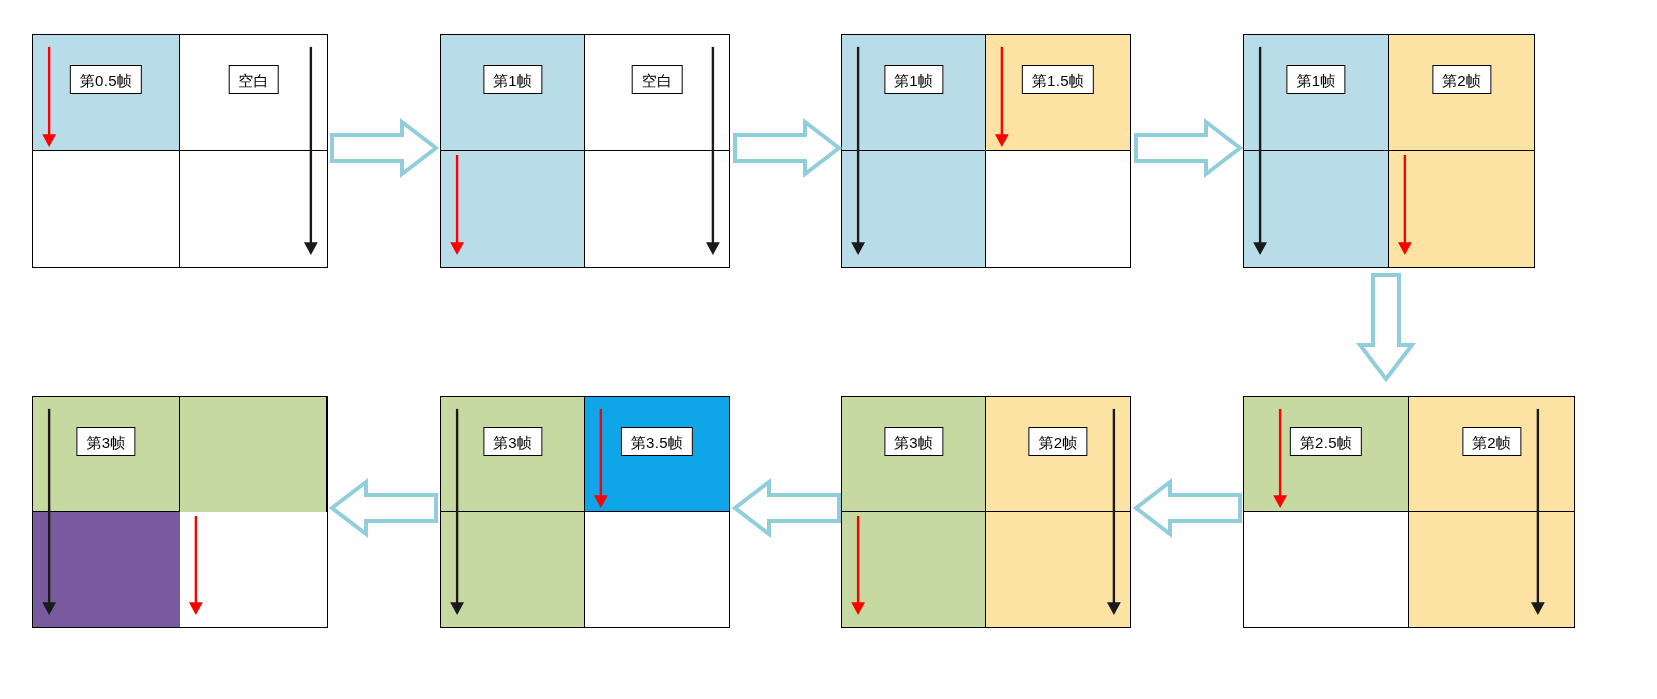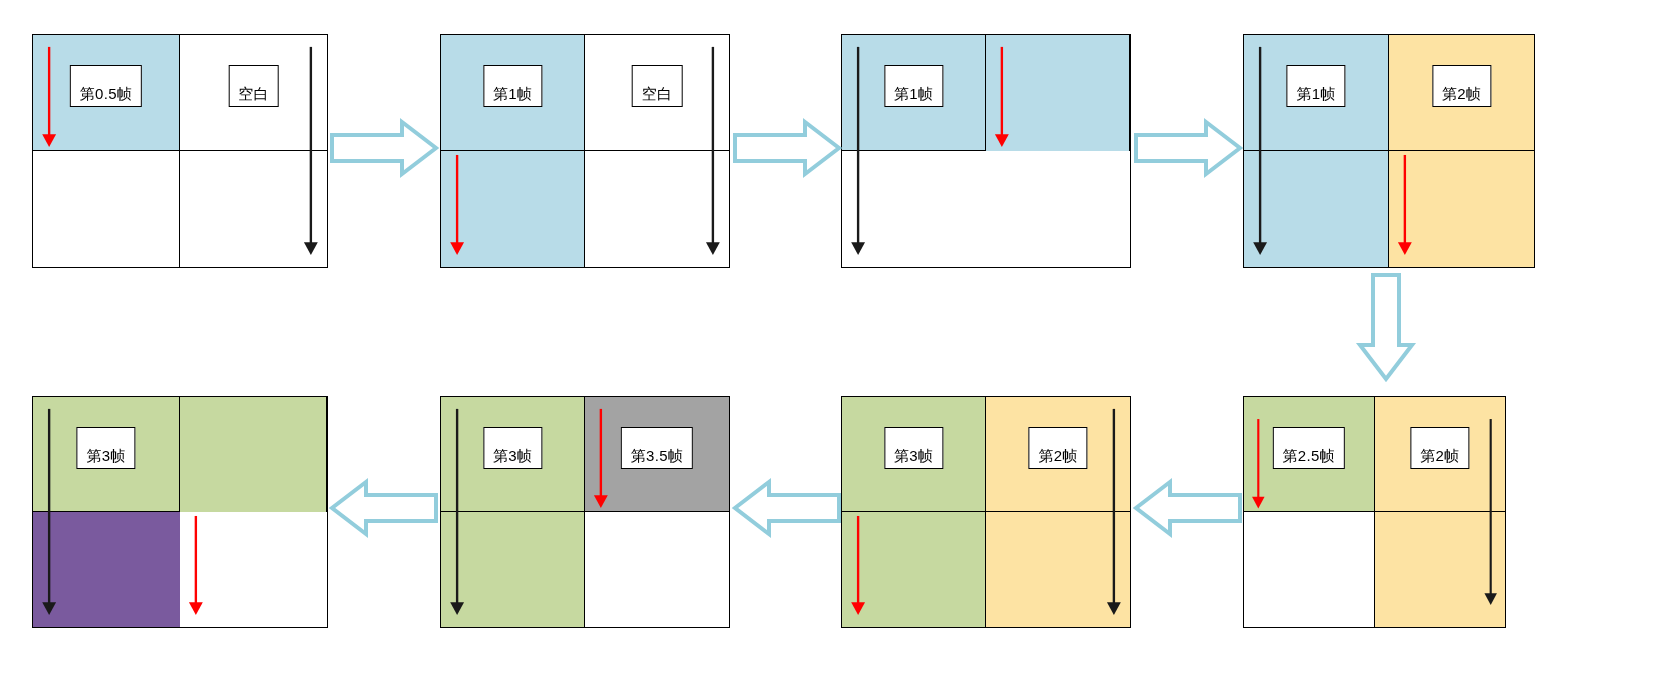--- a/index.html
+++ b/index.html
@@ -34,21 +34,21 @@
   }
   .cell.b-right { border-right: 1.6px solid #000000; }
   .cell.b-bottom { border-bottom: 1.6px solid #000000; }
   .label {
     position: absolute;
     left: 50%;
     transform: translateX(-50%);
     top: 30px;
     background: #ffffff;
     border: 1.6px solid #000000;
-    padding: 19px 9px 4px 9px;
+    padding: 6px 9px 4px 9px;
     font-size: 15px;
     line-height: 1.15;
     color: #000000;
     white-space: nowrap;
     letter-spacing: 0.3px;
   }
   .vsvg {
     position: absolute;
     left: 0; top: 0;
     width: 100%;
@@ -103,20 +103,23 @@
         <g>
     <line x1="274" y1="12" x2="274" y2="211" stroke="#1a1a1a" stroke-width="2.4"></line>
     <path d="M 267 209 L 281 209 L 274 222 Z" fill="#1a1a1a"></path>
   </g>
       </svg>
     </div>
     <div class="panel" style="left: 841px; top: 34px; width: 290px; height: 234px;">
       <div class="cell b-right b-bottom" style="background: rgb(184, 220, 232);">
         <div class="label">第1帧</div>
       </div>
+      <div class="cell b-bottom" style="background: rgb(253, 227, 163);">
+        <div class="label">第1.5帧</div>
+      </div>
       <div class="cell b-right" style="background: rgb(184, 220, 232);"></div>
       <div class="cell" style="background: rgb(255, 255, 255);"></div>
       <svg class="vsvg" viewBox="0 0 290 234">
         <g>
     <line x1="161" y1="12" x2="161" y2="102" stroke="#ff0000" stroke-width="2.4"></line>
     <path d="M 154 100 L 168 100 L 161 113 Z" fill="#ff0000"></path>
   </g>
         <g>
     <line x1="16" y1="12" x2="16" y2="211" stroke="#1a1a1a" stroke-width="2.4"></line>
     <path d="M 9 209 L 23 209 L 16 222 Z" fill="#1a1a1a"></path>
@@ -136,21 +139,21 @@
         <g>
     <line x1="162" y1="121" x2="162" y2="211" stroke="#ff0000" stroke-width="2.4"></line>
     <path d="M 155 209 L 169 209 L 162 222 Z" fill="#ff0000"></path>
   </g>
         <g>
     <line x1="16" y1="12" x2="16" y2="211" stroke="#1a1a1a" stroke-width="2.4"></line>
     <path d="M 9 209 L 23 209 L 16 222 Z" fill="#1a1a1a"></path>
   </g>
       </svg>
     </div>
-    <div class="panel" style="left: 1243px; top: 396px; width: 263px; height: 232px;">
+    <div class="panel" style="left: 1243px; top: 396px; width: 332px; height: 232px;">
       <div class="cell b-right b-bottom" style="background: rgb(198, 217, 160);">
         <div class="label">第2.5帧</div>
       </div>
       <div class="cell b-bottom" style="background: rgb(253, 227, 163);">
         <div class="label">第2帧</div>
       </div>
       <div class="cell b-right" style="background: rgb(255, 255, 255);"></div>
       <div class="cell" style="background: rgb(253, 227, 163);"></div>
       <svg class="vsvg" viewBox="0 0 292 232">
         <g>
@@ -180,21 +183,21 @@
         <g>
     <line x1="274" y1="12" x2="274" y2="209" stroke="#1a1a1a" stroke-width="2.4"></line>
     <path d="M 267 207 L 281 207 L 274 220 Z" fill="#1a1a1a"></path>
   </g>
       </svg>
     </div>
     <div class="panel" style="left: 440px; top: 396px; width: 290px; height: 232px;">
       <div class="cell b-right b-bottom" style="background: rgb(198, 217, 160);">
         <div class="label">第3帧</div>
       </div>
-      <div class="cell b-bottom" style="background: #a3a3a3;">
+      <div class="cell b-bottom" style="background: #0ea5e9;">
         <div class="label">第3.5帧</div>
       </div>
       <div class="cell b-right" style="background: rgb(198, 217, 160);"></div>
       <div class="cell" style="background: rgb(255, 255, 255);"></div>
       <svg class="vsvg" viewBox="0 0 290 232">
         <g>
     <line x1="161" y1="12" x2="161" y2="101" stroke="#ff0000" stroke-width="2.4"></line>
     <path d="M 154 99 L 168 99 L 161 112 Z" fill="#ff0000"></path>
   </g>
         <g>

